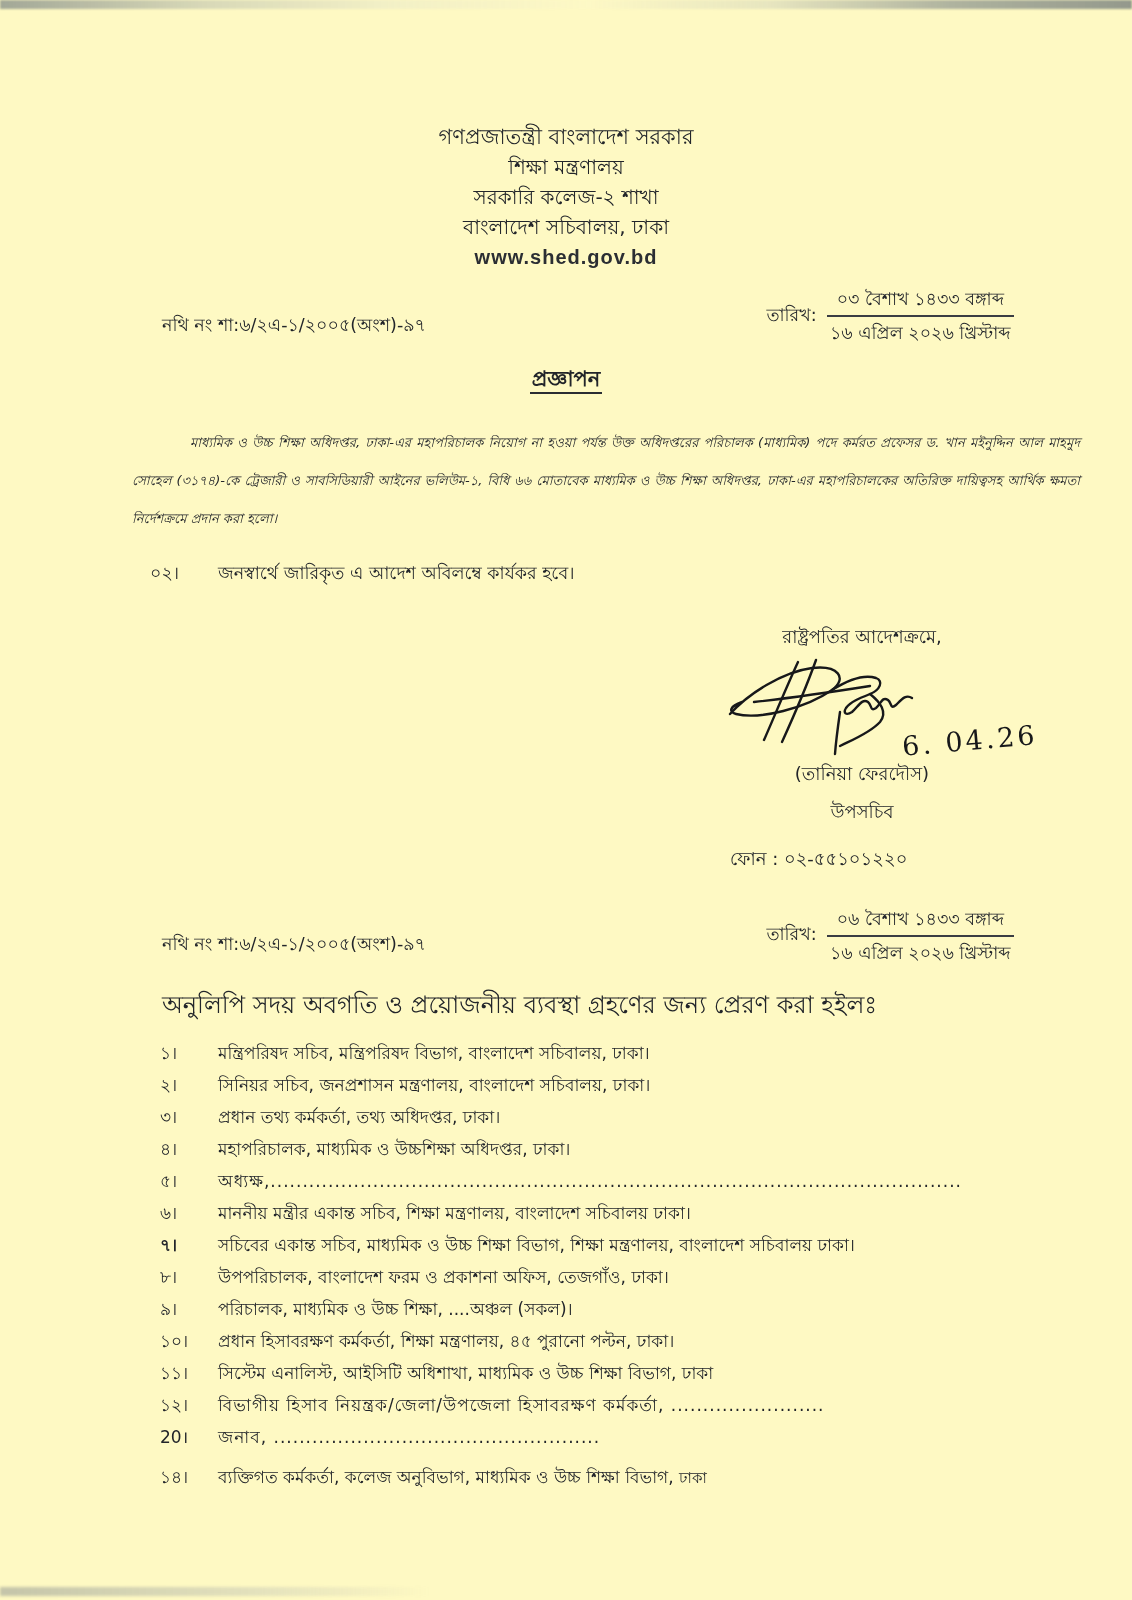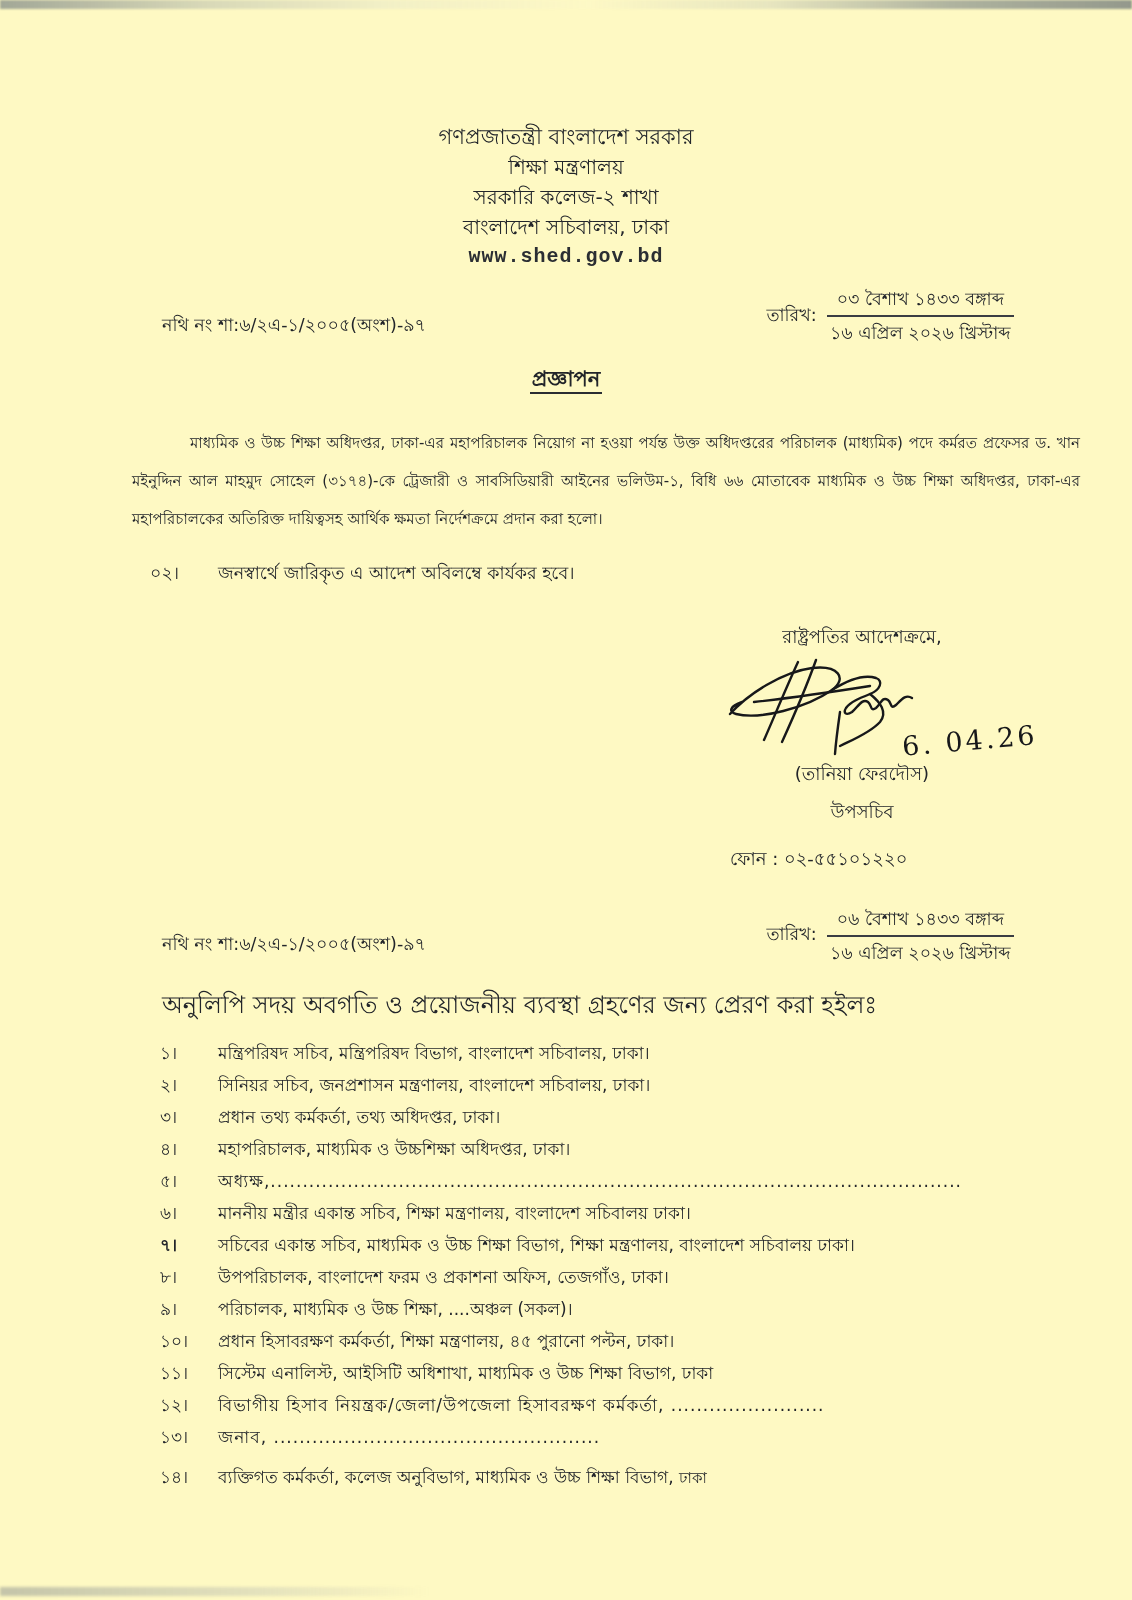--- a/index.html
+++ b/index.html
@@ -29,21 +29,21 @@
   }
   
   .letterhead{
     padding-top:122px;
     text-align:center;
     line-height:30px;
     font-size:20px;
   }
   .letterhead .l1{font-size:21px;}
   .letterhead .site{
-    font-family:Liberation Mono, monospace;
+    font-family:Liberation Sans, sans-serif;
     font-weight:bold;font-size:20px;letter-spacing:1px;color:#2b2e33;
   }
   
   .ref-row{
     display:flex;justify-content:space-between;align-items:flex-end;
     margin:14px 118px 0 162px;
     font-size:17.5px;
   }
   .ref-row .refno{padding-bottom:6px;}
   .date-frac{display:flex;align-items:center;gap:10px;}
@@ -55,22 +55,22 @@
     text-align:center;margin-top:16px;
   }
   .memo-title span{
     font-weight:bold;font-size:21px;
     border-bottom:2.5px solid #2a2d32;
     padding:0 2px 1px 2px;
   }
   
   .body-para{
     margin:26px 52px 0 132px;
-    font-size:15px;line-height:38px;
-    text-align:justify;text-indent:58px;
+    font-size:13px;line-height:38px;
+    text-align:justify;text-indent:58px;font-style:italic;
   }
   .para-02{
     display:flex;
     margin:22px 120px 0 150px;
     font-size:17.5px;
   }
   .para-02 .no{width:68px;flex:none;}
   
   .sign-block{
     width:300px;margin:34px 120px 0 auto;
@@ -213,21 +213,21 @@
       </div>
     <div class="copy-row">
         <span class="no">১১।</span>
         <span class="txt">সিস্টেম এনালিস্ট, আইসিটি অধিশাখা, মাধ্যমিক ও উচ্চ শিক্ষা বিভাগ, ঢাকা</span>
       </div>
     <div class="copy-row">
         <span class="no">১২।</span>
         <span class="txt dots">বিভাগীয় হিসাব নিয়ন্ত্রক/জেলা/উপজেলা হিসাবরক্ষণ কর্মকর্তা, ........................</span>
       </div>
     <div class="copy-row">
-        <span class="no">১৩।</span>
+        <span class="no">20।</span>
         <span class="txt dots">জনাব, ...................................................</span>
       </div>
     <div class="copy-row last">
         <span class="no">১৪।</span>
         <span class="txt"><span>ব্যক্তিগত কর্মকর্তা, কলেজ অনুবিভাগ, মাধ্যমিক ও উচ্চ শিক্ষা বিভাগ, </span><span class="emph">ঢাকা</span></span>
       </div>
   </div>
 
   <div class="scan-smudge-bottom"></div>
 </div>

